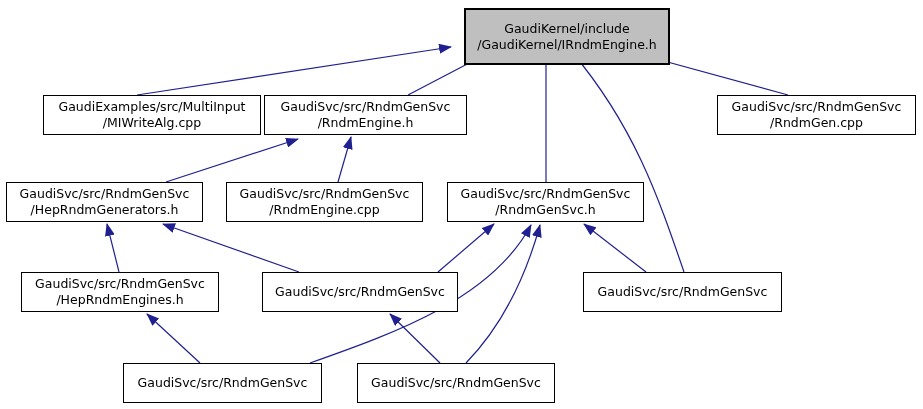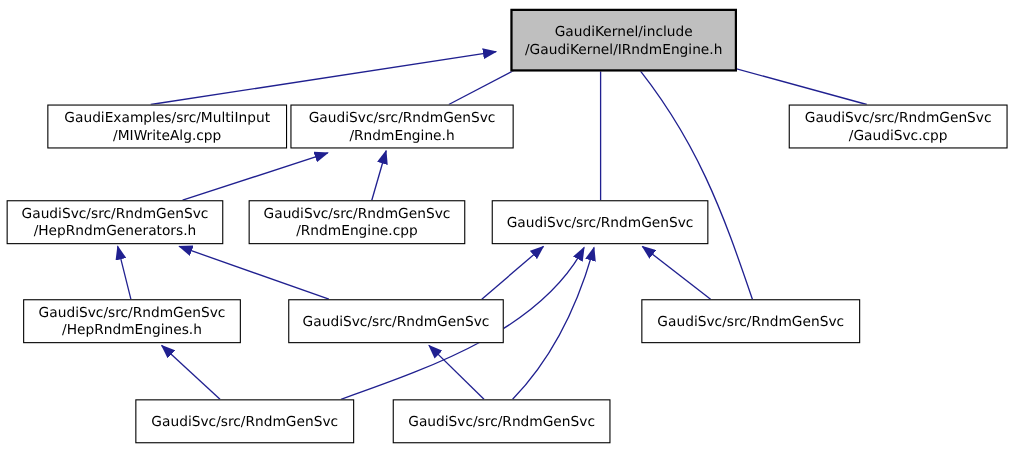--- a/index.html
+++ b/index.html
@@ -79,32 +79,33 @@
       <div class="node" style="left: 28px; top: 95px; width: 218px; height: 40px; margin-left: 15px;">
         <span>GaudiExamples/src/MultiInput</span>
         <span>/MIWriteAlg.cpp</span>
       </div>
       <div class="node" style="left: 264px; top: 95px; width: 203px; height: 40px;">
         <span>GaudiSvc/src/RndmGenSvc</span>
         <span>/RndmEngine.h</span>
       </div>
       <div class="node" style="left: 717px; top: 95px; width: 199px; height: 40px;">
         <span>GaudiSvc/src/RndmGenSvc</span>
-        <span>/GaudiSvc.cpp</span>
+        <span>/RndmGen.cpp</span>
       </div>
       <div class="node" style="left: 6px; top: 182px; width: 197px; height: 40px;">
         <span>GaudiSvc/src/RndmGenSvc</span>
         <span>/HepRndmGenerators.h</span>
       </div>
       <div class="node" style="left: 226px; top: 182px; width: 197px; height: 40px;">
         <span>GaudiSvc/src/RndmGenSvc</span>
         <span>/RndmEngine.cpp</span>
       </div>
       <div class="node" style="left: 447px; top: 182px; width: 197px; height: 40px;">
         <span>GaudiSvc/src/RndmGenSvc</span>
+        <span>/RndmGenSvc.h</span>
       </div>
       <div class="node" style="left: 21px; top: 272px; width: 198px; height: 40px;">
         <span>GaudiSvc/src/RndmGenSvc</span>
         <span>/HepRndmEngines.h</span>
       </div>
       <div class="node" style="left: 262px; top: 272px; width: 196px; height: 40px;">
         <span>GaudiSvc/src/RndmGenSvc</span>
       </div>
       <div class="node" style="left: 583px; top: 272px; width: 199px; height: 40px;">
         <span>GaudiSvc/src/RndmGenSvc</span>

